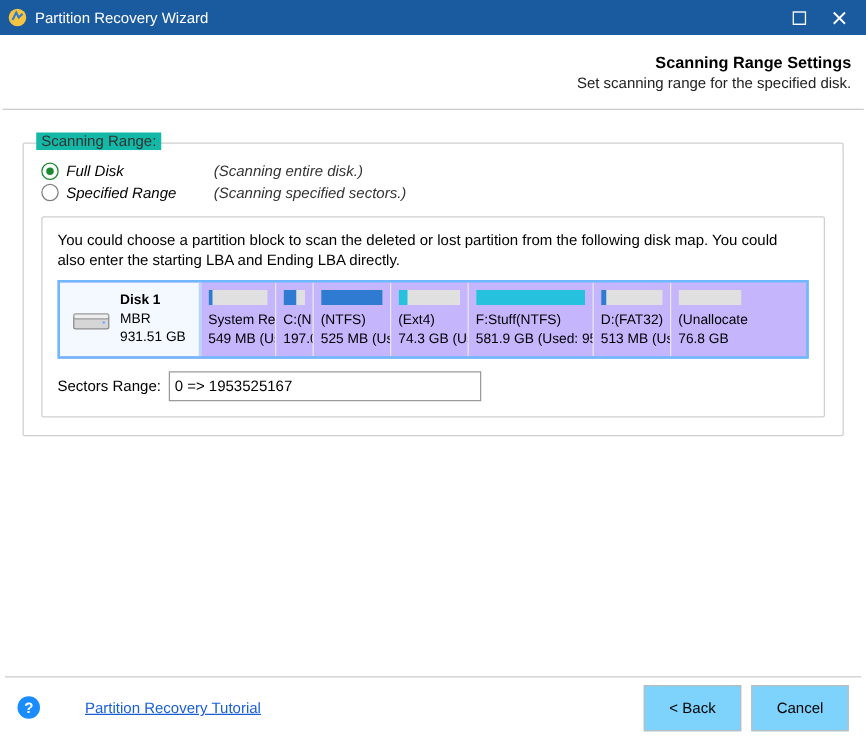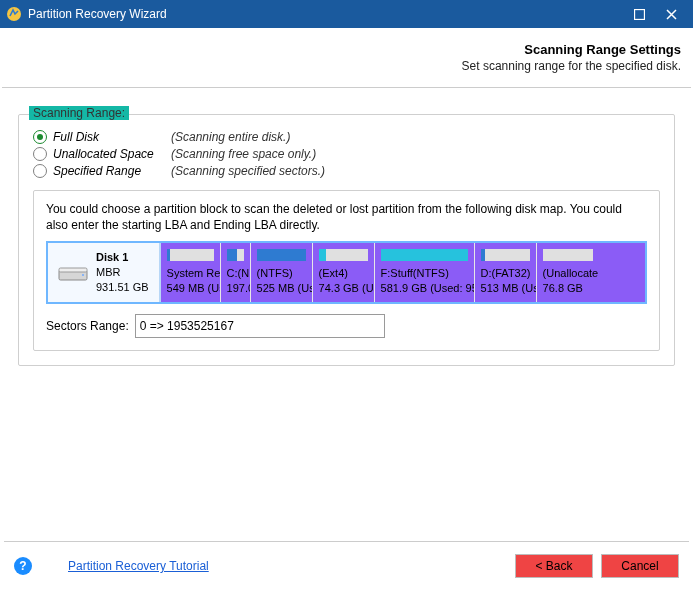--- a/index.html
+++ b/index.html
@@ -25,41 +25,41 @@
   .radio-row { display: flex; align-items: center; margin: 3px 0; cursor: pointer; font-style: italic; }
   .radio { width: 14px; height: 14px; border: 1px solid #808080; border-radius: 50%; margin-right: 6px; display: flex; align-items: center; justify-content: center; flex-shrink: 0; }
   .radio.checked { border-color: #1b8a2f; }
   .radio.checked .dot { width: 6px; height: 6px; background: #1b8a2f; border-radius: 50%; }
   .radio-label { font-size: 12px; min-width: 110px; }
   .radio-hint { font-size: 12px; color: #333; margin-left: 8px; }
 
   .inner-box { border: 1px solid #cfcfcf; border-radius: 2px; padding: 10px 12px 12px 12px; margin-top: 12px; }
   .inner-box p { margin: 0 0 8px 0; font-size: 12px; line-height: 1.35; }
 
-  .diskmap { border: 2px solid #6fb7ff; display: flex; background: #8b5cf6; overflow: hidden; justify-content: flex-end; }
+  .diskmap { border: 2px solid #6fb7ff; display: flex; background: #c4b5fd; overflow: hidden; justify-content: flex-end; }
   .diskblock { padding: 6px 6px 6px 6px; border-right: 1px solid #e7e7e7; overflow: hidden; white-space: nowrap; font-size: 11px; line-height: 1.35; cursor: pointer; }
   .diskblock:last-child { border-right: none; }
   .diskblock .bar { height: 12px; width: 100%; background: #e0e0e0; position: relative; margin-bottom: 5px; }
   .diskblock .bar .fill { position: absolute; left: 0; top: 0; bottom: 0; }
 
   .disk-header { display: flex; align-items: center; padding: 6px 10px; min-width: 92px; border-right: 2px solid #b7d7f7; background: #f4f9ff; }
   .disk-header .hdd-icon { width: 30px; height: 22px; margin-right: 8px; flex-shrink: 0; }
   .disk-header .lines { font-size: 11px; line-height: 1.35; }
   .disk-header .lines .name { font-weight: 700; }
 
   .sectors-row { display: flex; align-items: center; margin-top: 10px; }
   .sectors-row label { font-size: 12px; margin-right: 6px; }
   .sectors-row input { width: 250px; height: 20px; font-size: 12px; padding: 11px 4px; border: 1px solid #9a9a9a; }
 
   .footer-hr { height: 1px; background: #ccc; margin: 0 2px 0 2px; position: absolute; left: 2px; right: 2px; bottom: 48px; }
   .footer { position: absolute; left: 0; right: 0; bottom: 0; height: 48px; display: flex; align-items: center; padding: 0 14px; }
   .help-icon { width: 18px; height: 18px; border-radius: 50%; background: #1a8cff; color: #fff; display: flex; align-items: center; justify-content: center; font-weight: 700; font-size: 12px; margin-right: 8px; }
   .tutorial-link { color: #1a5fd6; text-decoration: underline; font-size: 12px; cursor: pointer; margin-left: 28px; }
   .footer .spacer { flex: 1; }
-  .footer button { width: 78px; height: 24px; margin-left: 8px; background: #ef4444; border: 1px solid #bcbcbc; font-size: 12px; cursor: pointer; }
+  .footer button { width: 78px; height: 37px; margin-left: 8px; background: #7dd3fc; border: 1px solid #bcbcbc; font-size: 12px; cursor: pointer; }
 </style>
 </head>
 <body>
 
 <div class="titlebar">
   <div class="app-icon">
     <svg viewBox="0 0 16 16" width="16" height="16">
       <circle cx="8" cy="8" r="7" fill="#f5c542"></circle>
       <path d="M4 10 L7 4 L9 8 L12 5" stroke="#2e7bd1" stroke-width="1.6" fill="none"></path>
     </svg>
@@ -87,25 +87,20 @@
   <div class="fieldset">
     <div class="legend">Scanning Range:</div>
 
     <div id="radios">
         <div class="radio-row">
           <div class="radio checked">
             <div class="dot"></div>
           </div>
           <span class="radio-label">Full Disk</span>
           <span class="radio-hint">(Scanning entire disk.)</span>
-        </div>
-        <div class="radio-row">
-          <div class="radio"></div>
-          <span class="radio-label">Unallocated Space</span>
-          <span class="radio-hint">(Scanning free space only.)</span>
         </div>
         <div class="radio-row">
           <div class="radio"></div>
           <span class="radio-label">Specified Range</span>
           <span class="radio-hint">(Scanning specified sectors.)</span>
         </div>
       </div>
 
     <div class="inner-box">
       <p>You could choose a partition block to scan the deleted or lost partition from the following disk map. You could also enter the starting LBA and Ending LBA directly.</p>

